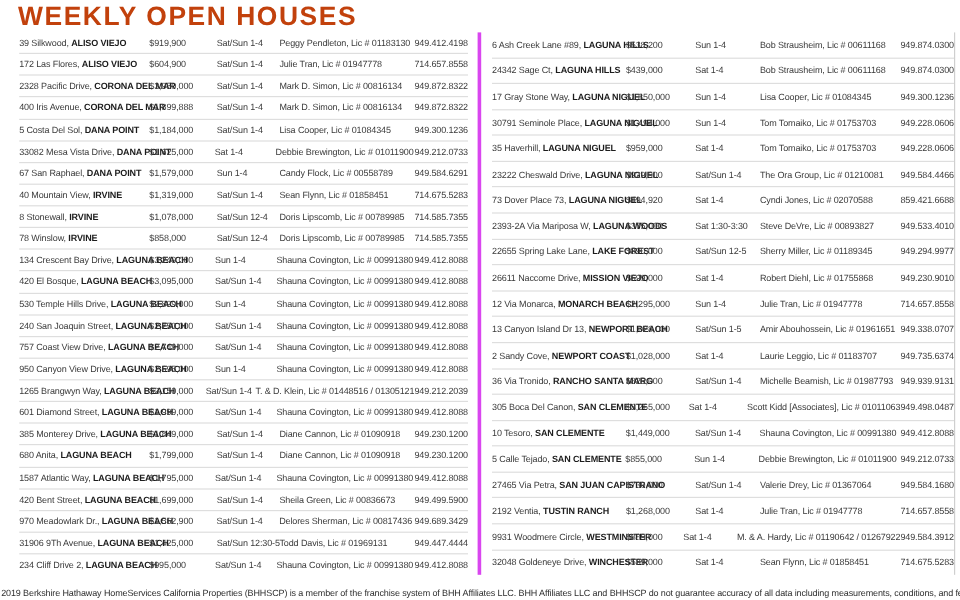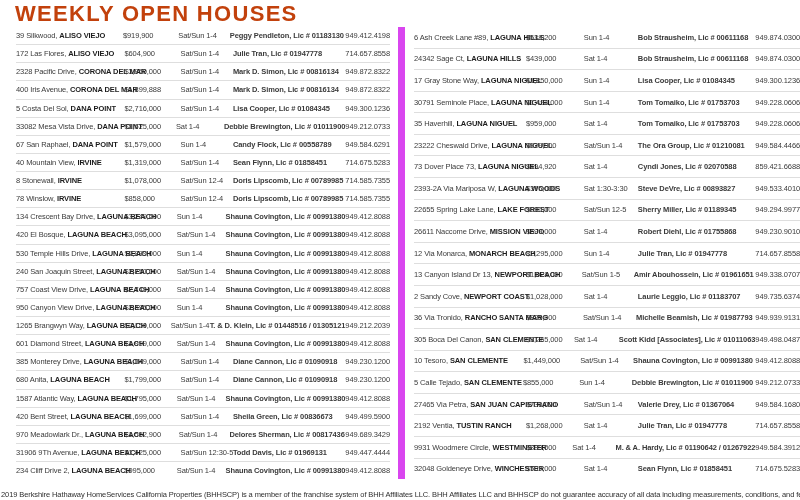--- a/index.html
+++ b/index.html
@@ -15,35 +15,35 @@
     color:#c2410c; white-space:nowrap;
   }
   .cols {
     position:absolute; left:16px; top:27px; width:780px; height:452px;
     display:flex;
   }
   .col {
     display:flex; flex-direction:column; justify-content:space-between;
     height:100%;
   }
-  .col-left  { width:374px; padding-right:8px; border-right:7px solid #d946ef; }
+  .col-left  { width:374px; padding-right:8px; border-right:3px solid #d946ef; }
   .col-right { flex:1; padding-left:9px; border-right:1px solid #cfcfcf; }
   .row {
     flex:1; display:flex; align-items:center;
     border-bottom:1px solid #dedede;
     font-size:7.5px; letter-spacing:-0.1px; white-space:nowrap;
   }
   .row:last-child { border-bottom:none; }
   .c        { display:inline-block; }
   .c-addr   { width:29%; overflow:visible; }
   .c-addr .city { font-weight:bold; color:#1c1c1c; }
   .c-price  { width:11.5%; text-align:left; }
   .c-gap    { width:3.5%; }
   .c-time   { width:14%; }
-  .c-agent  { flex:1; overflow:visible;font-weight:bold; }
+  .c-agent  { flex:1; overflow:visible; }
   .c-phone  { width:12.5%; text-align:right; }
   .footer {
     position:absolute; left:1px; bottom:1px; width:799px;
     font-size:7.5px; letter-spacing:-0.1px; color:#2e2e2e; white-space:nowrap;
   }
 </style>
 </head>
 <body>
 
 <div class="page">
@@ -77,21 +77,21 @@
         <div class="row">
           <span class="c c-addr"><span>400 Iris Avenue, </span><span class="city">CORONA DEL MAR</span></span>
           <span class="c c-price">$1,899,888</span>
           <span class="c c-gap"></span>
           <span class="c c-time">Sat/Sun 1-4</span>
           <span class="c c-agent">Mark D. Simon, Lic # 00816134</span>
           <span class="c c-phone">949.872.8322</span>
         </div>
         <div class="row">
           <span class="c c-addr"><span>5 Costa Del Sol, </span><span class="city">DANA POINT</span></span>
-          <span class="c c-price">$2,716,000</span>
+          <span class="c c-price">$1,184,000</span>
           <span class="c c-gap"></span>
           <span class="c c-time">Sat/Sun 1-4</span>
           <span class="c c-agent">Lisa Cooper, Lic # 01084345</span>
           <span class="c c-phone">949.300.1236</span>
         </div>
         <div class="row">
           <span class="c c-addr"><span>33082 Mesa Vista Drive, </span><span class="city">DANA POINT</span></span>
           <span class="c c-price">$1,625,000</span>
           <span class="c c-gap"></span>
           <span class="c c-time">Sat 1-4</span>

